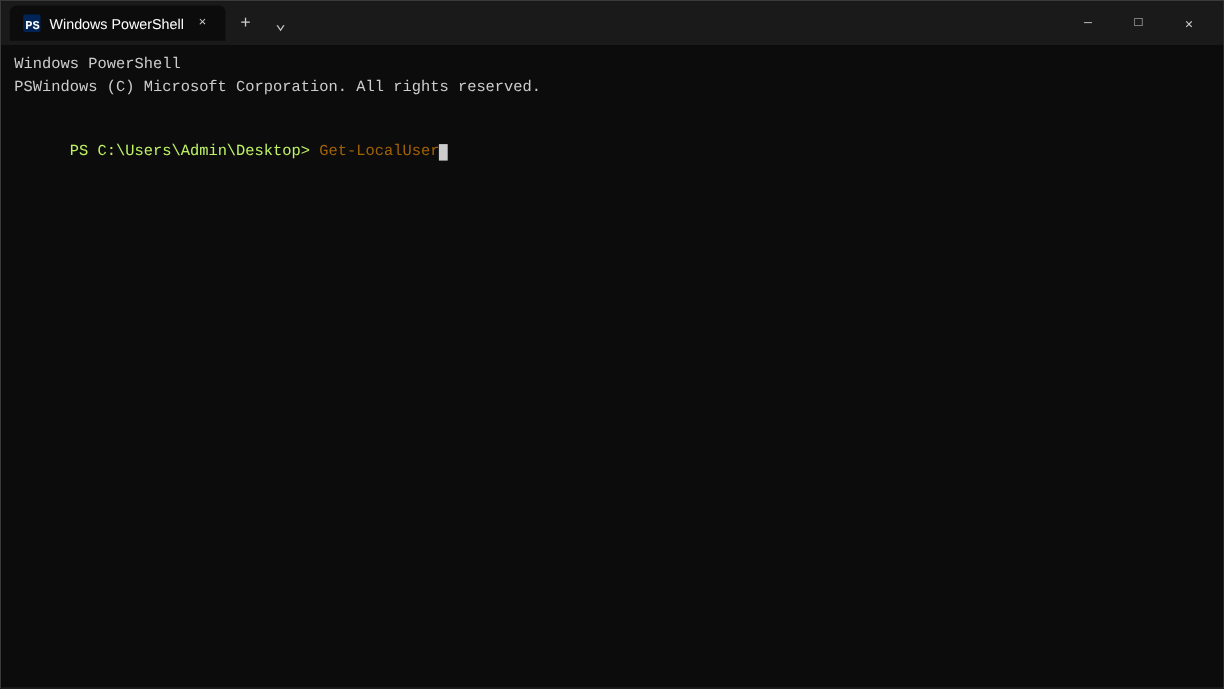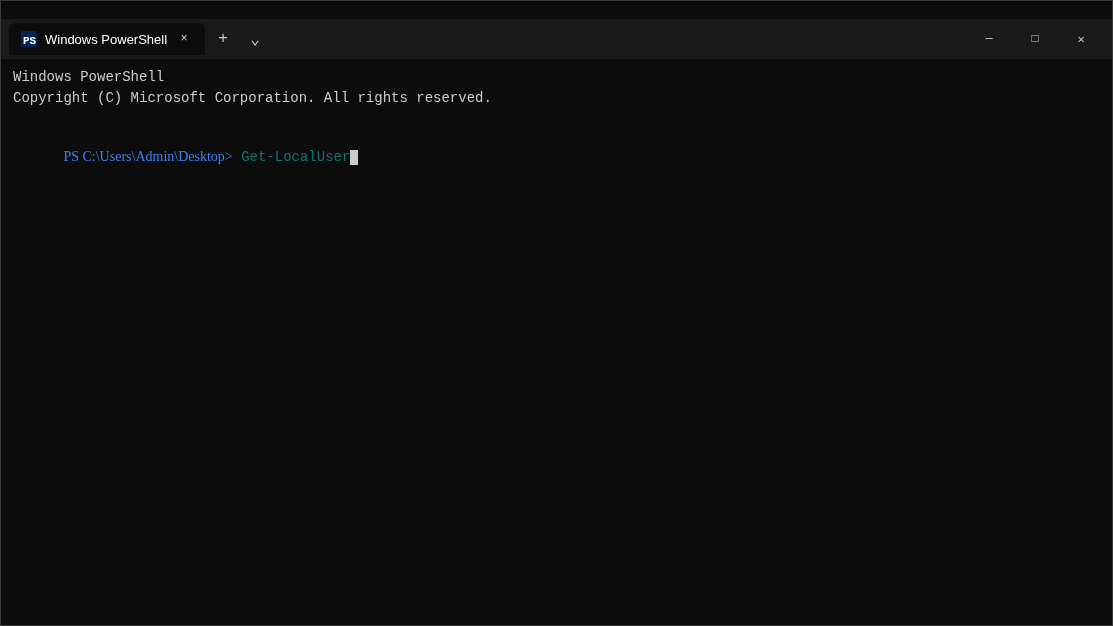--- a/index.html
+++ b/index.html
@@ -26,21 +26,20 @@
     }
 
     .title-bar {
       height: 40px;
       background: #1a1a1a;
       display: flex;
       align-items: center;
       padding: 0 8px;
       flex-shrink: 0;
       user-select: none;
-      margin-top: 18px;
     }
 
     .tab-area {
       display: flex;
       align-items: center;
       flex: 1;
       gap: 0;
     }
 
     .active-tab {
@@ -132,26 +131,25 @@
       line-height: 1.5;
       font-family: 'Courier New', Courier, monospace;
       overflow: hidden;
     }
 
     .line {
       white-space: pre;
     }
 
     .prompt-text {
-      color: #3b82f6;
-      font-family: Liberation Serif, serif;
+      color: #bef264;
     }
 
     .command-text {
-      color: #0f766e;
+      color: #a16207;
     }
 
     .cursor {
       display: inline-block;
       width: 8px;
       height: 15px;
       background: #cccccc;
       vertical-align: text-bottom;
       animation: blink 1s step-end infinite;
     }
@@ -188,20 +186,20 @@
     </div>
     <div class="window-controls">
       <div class="win-btn">—</div>
       <div class="win-btn">□</div>
       <div class="win-btn close-btn">✕</div>
     </div>
   </div>
 
   <div class="terminal-body">
     <div class="line">Windows PowerShell</div>
-    <div class="line">Copyright (C) Microsoft Corporation. All rights reserved.</div>
+    <div class="line">PSWindows (C) Microsoft Corporation. All rights reserved.</div>
     <div class="spacer"></div>
     <div class="spacer"></div>
     <div class="line">
       <span class="prompt-text">PS C:\Users\Admin\Desktop&gt;</span><span class="command-text"> Get-LocalUser</span><span class="cursor"></span>
     </div>
   </div>
 </div>
 
 </body></html>

